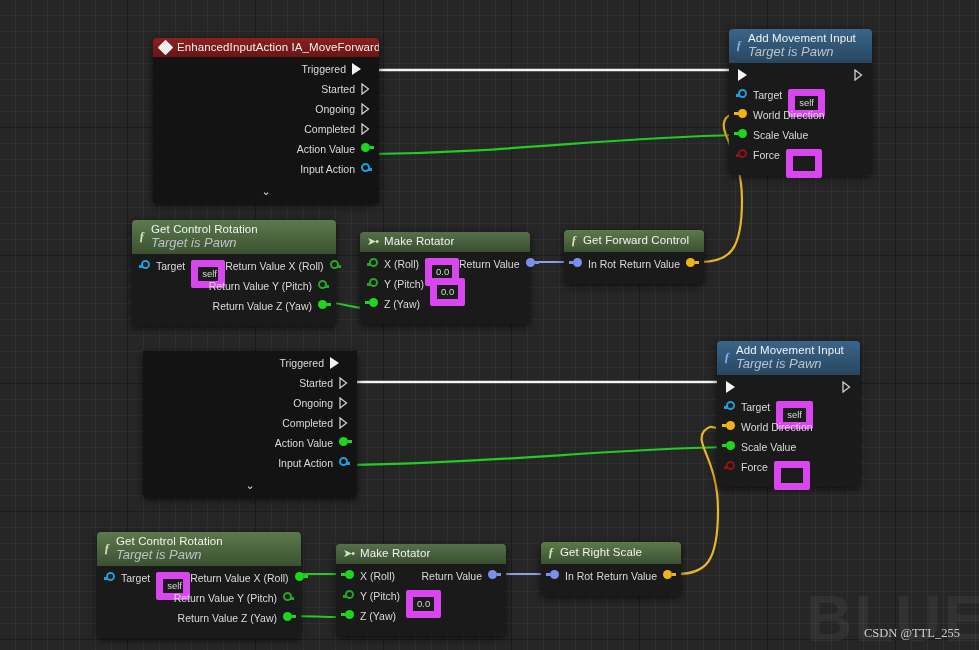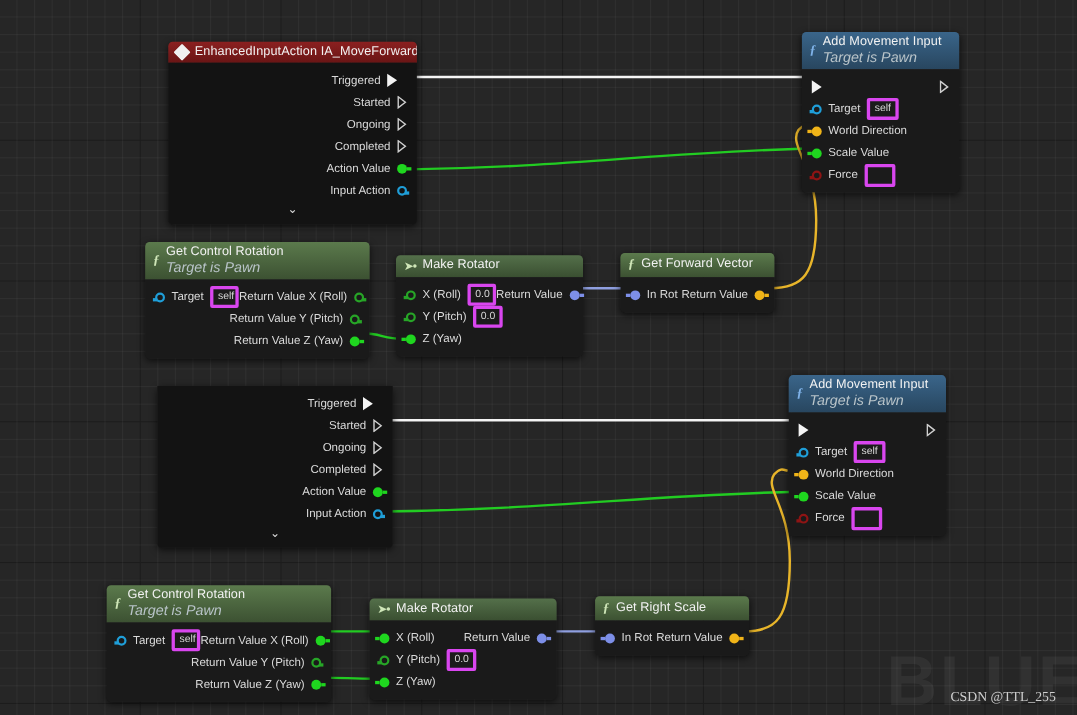--- a/index.html
+++ b/index.html
@@ -39,21 +39,21 @@
   .title{font-size:11.5px;color:#f2f2f2;white-space:nowrap;letter-spacing:.1px;}
   .subtitle{font-size:13px;color:#b9c4c9;font-style:italic;white-space:nowrap;margin-top:1px;}
   .body{
     background:#1a1a1a;
     border-radius:0 0 4px 4px;
     padding:6px 0 6px 0;
     position:relative;
   }
   .body.redbody{background:#131313;}
   .row{
-    display:flex;align-items:center;
+    display:flex;align-items:flex-start;
     height:20px;
     position:relative;
     padding:0 9px;
     box-sizing:border-box;
   }
   .row.right{justify-content:flex-end;}
   .lbl{font-size:10.5px;color:#dadada;white-space:nowrap;}
 
   
   .pin{width:9px;height:9px;flex:0 0 9px;position:relative;}
@@ -77,21 +77,21 @@
     border-left:9px solid #f4f4f4;
     border-top:6px solid transparent;
     border-bottom:6px solid transparent;
   }
   .exec.hollowexec{
     width:9px;height:12px;border:none;position:relative;flex:0 0 9px;
   }
   .exec.hollowexec svg{display:block;}
 
   .valbox{
-    border:3px solid #d946ef;
+    border:7px solid #d946ef;
     background:#1b1b1b;
     color:#d8d8d8;
     font-size:9.5px;
     padding:0px 4px 1px 4px;
     border-radius:2px;
     min-width:12px;
     text-align:center;
     line-height:13px;
     margin-left:6px;
   }
@@ -350,21 +350,21 @@
         <span class="sp"></span>
         <span class="lbl">Z (Yaw)</span>
       </div>
     </div>
   </div>
 
   <div class="node" style="left:564px;top:230px;width:140px;">
     <div class="hdr" style="background:linear-gradient(180deg,#5b7a4c 0%,#3c5132 100%);">
       <span class="fx green">ƒ</span>
       <span class="htxt">
-          <span class="title">Get Forward Vector</span>
+          <span class="title">Get Forward Control</span>
         </span>
     </div>
     <div class="body">
       <div class="row">
         <span class="pin circle filled-blue">
             <i class="nub" style="left:-4px;right:auto;"></i>
           </span>
         <span class="sp"></span>
         <span class="lbl">In Rot</span>
         <span class="gap"></span>

